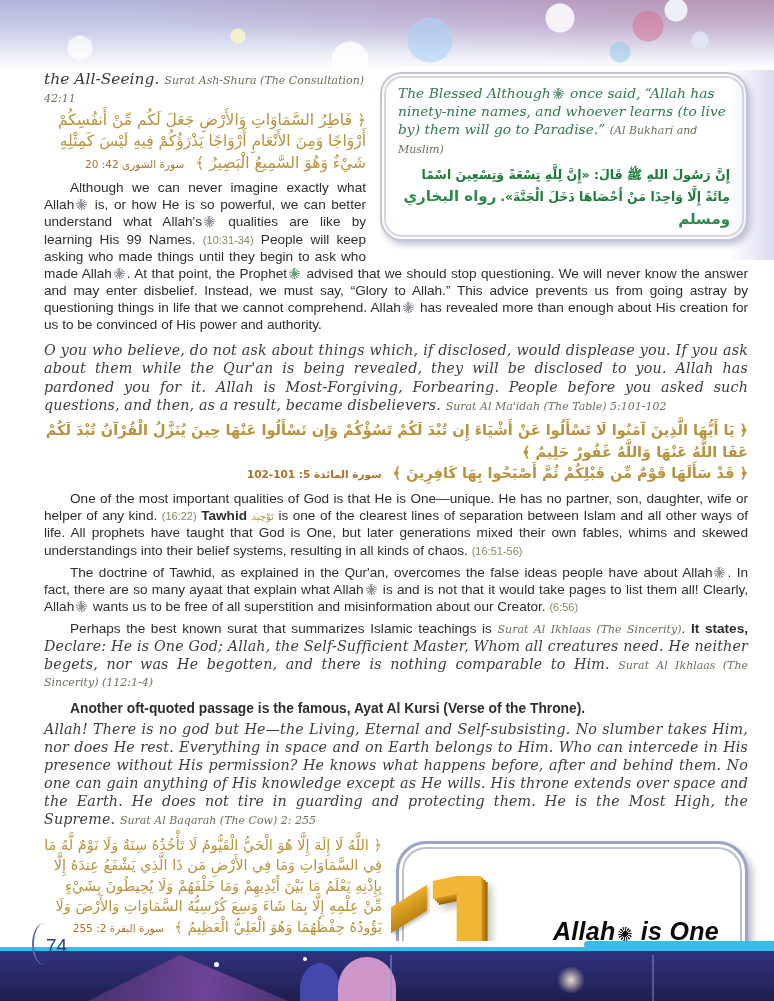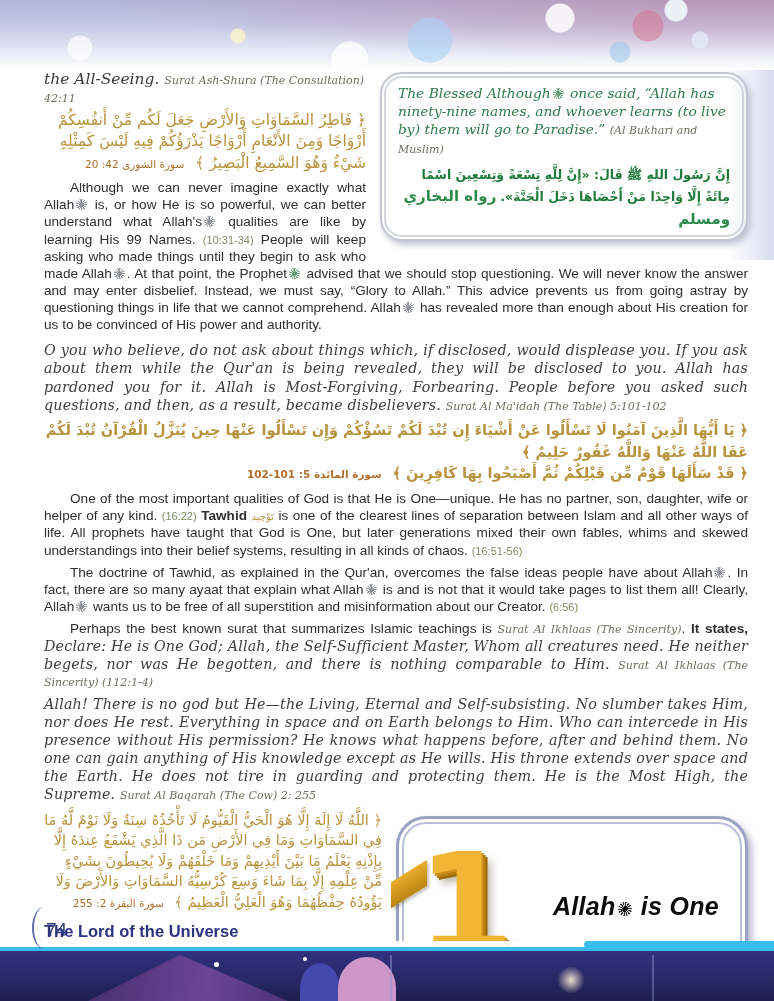--- a/index.html
+++ b/index.html
@@ -91,21 +91,21 @@
       display:flex;align-items:center;justify-content:space-between;padding:6px 26px 6px 18px;box-sizing:border-box;}
   .one-numeral{position:relative;font-family:"DejaVu Sans",sans-serif;font-weight:bold;font-size:140px;line-height:.95;
       color:#f2b636;text-shadow:2px 2px 0 #cd9019,4px 4px 0 #b57d10,6px 6px 0 #9c690c,9px 10px 9px rgba(60,40,0,.35);}
   .one-numeral::before{content:"";position:absolute;left:-26px;top:32px;width:36px;height:26px;
       background:linear-gradient(#e9ad2c,#bb8312);transform:skewY(-32deg);box-shadow:2px 3px 3px rgba(60,40,0,.3);}
   .one-right{text-align:center;}
   .one-arabic{font-family:"DejaVu Sans",sans-serif;font-size:78px;line-height:1.05;color:#0c0c0c;direction:rtl;}
   .one-caption{font-size:25px;font-weight:bold;font-style:italic;color:#0c0c0c;margin-top:2px;letter-spacing:.3px;}
 
   
-  .pagenum{position:absolute;left:46px;bottom:60px;z-index:4;color:#2c3d7e;font-size:19px;}
+  .pagenum{position:absolute;left:46px;bottom:44px;z-index:4;color:#2c3d7e;font-size:19px;}
   .pagenum::before{content:"";position:absolute;left:-14px;top:-12px;width:22px;height:42px;
       border-left:2px solid #5b6fae;border-radius:50%;}
 
   .clear{clear:both;}
 </style>
 </head>
 <body>
 
 <div class="page">
 
@@ -132,20 +132,21 @@
       <span>﴿ قَدْ سَأَلَهَا قَوْمٌ مِّن قَبْلِكُمْ ثُمَّ أَصْبَحُوا بِهَا كَافِرِينَ ﴾</span> <span class="ar-ref">سورة المائدة 5: 101-102</span>
     </div>
 
     <p class="bodytext"><span>One of the most important qualities of God is that He is One—unique. He has no partner, son, daughter, wife or helper of any kind. </span><span class="ref-olive">(16:22)</span><b> Tawhid </b><span class="ar-inline" dir="rtl">تَوْحِيد</span><span> is one of the clearest lines of separation between Islam and all other ways of life. All prophets have taught that God is One, but later generations mixed their own fables, whims and skewed understandings into their belief systems, resulting in all kinds of chaos. </span><span class="ref-olive">(16:51-56)</span></p>
 
     <p class="bodytext"><span>The doctrine of Tawhid, as explained in the Qur'an, overcomes the false ideas people have about Allah</span><span class="hm"></span><span>. In fact, there are so many ayaat that explain what Allah</span><span class="hm"></span><span> is and is not that it would take pages to list them all! Clearly, Allah</span><span class="hm"></span><span> wants us to be free of all superstition and misinformation about our Creator. </span><span class="ref-olive">(6:56)</span></p>
 
     <p class="bodytext"><span>Perhaps the best known surat that summarizes Islamic teachings is </span><span class="src-script">Surat Al Ikhlaas (The Sincerity)</span><span>. </span><b>It states, </b><span class="italicpass" style="margin:0;">Declare: He is One God; Allah, the Self-Sufficient Master, Whom all creatures need. He neither begets, nor was He begotten, and there is nothing comparable to Him. </span><span class="src-script">Surat Al Ikhlaas (The Sincerity) (112:1-4)</span></p>
 
 
+    <p class="kursi-line">Another oft-quoted passage is the famous, Ayat Al Kursi (Verse of the Throne).</p>
 
     <p class="italicpass" style="margin-top:4px;"><span>Allah! There is no god but He—the Living, Eternal and Self-subsisting. No slumber takes Him, nor does He rest. Everything in space and on Earth belongs to Him. Who can intercede in His presence without His permission? He knows what happens before, after and behind them. No one can gain anything of His knowledge except as He wills. His throne extends over space and the Earth. He does not tire in guarding and protecting them. He is the Most High, the Supreme. </span><span class="src-script">Surat Al Baqarah (The Cow) 2: 255</span></p>
 
     <div style="margin-top:6px;">
       <div class="one-box">
         <div class="one-numeral">1</div>
         <div class="one-right">
           <div class="one-caption"><span>Allah</span><span class="hm hm--dark"></span><span> is One</span></div>
         </div>
       </div>

